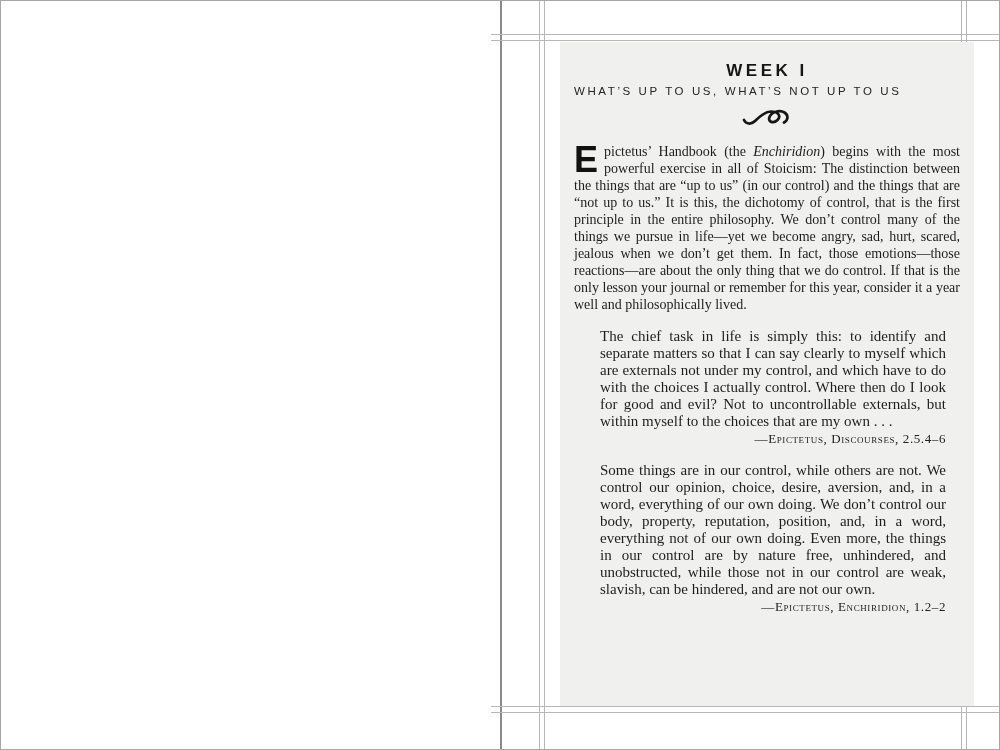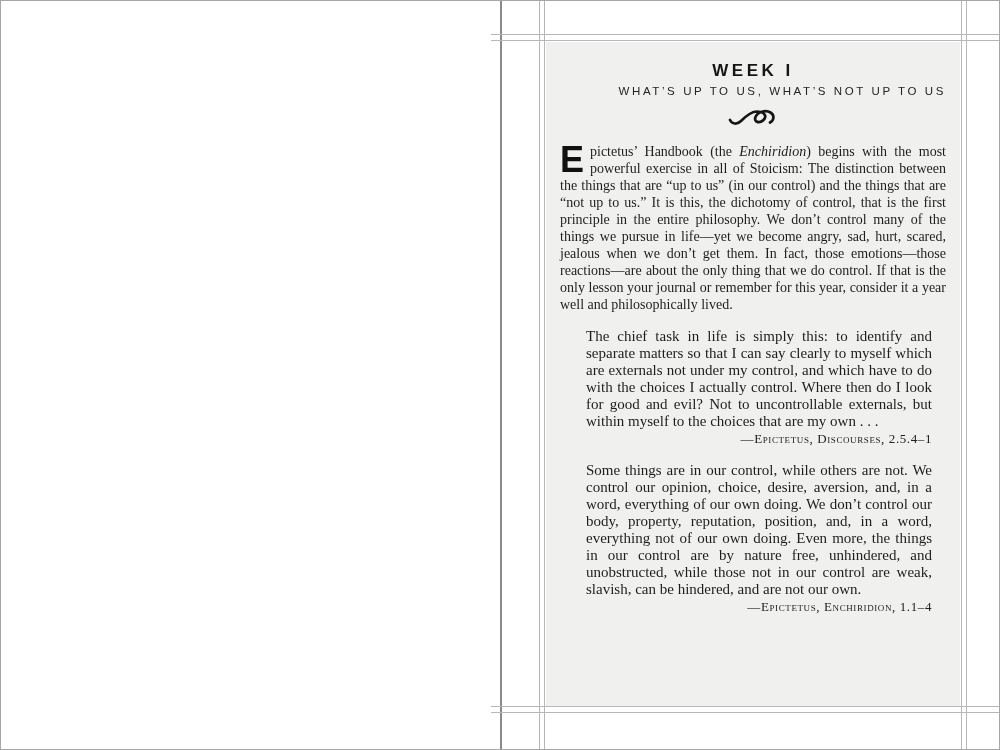--- a/index.html
+++ b/index.html
@@ -12,40 +12,40 @@
     overflow:hidden;
     font-family:"Liberation Serif", serif;
   }
   
   .vline{position:absolute;top:0;bottom:0;width:1px;background:var(--trim-line,#b5b5b5);}
   .vline.spine{width:2px;background:var(--spine-line,#8a8a8a);}
   .hline{position:absolute;left:490px;right:0;height:1px;background:var(--trim-line,#b5b5b5);}
   
   .page{
     position:absolute;
-    left:545px;top:41px;
+    left:559px;top:41px;
     width:414px;height:664px;
     background:var(--page-bg,#f0f0ef);
     box-sizing:border-box;
     padding:0 14px;
     color:var(--text,#1d1d1d);
   }
   .week-label{
     margin:19px 0 0;
     text-align:center;
     font-family:"Liberation Sans", sans-serif;
     font-weight:700;
     font-size:17px;
     line-height:20px;
     letter-spacing:3.5px;
     color:#161616;
   }
   .week-title{
     margin:3px 0 0;
-    text-align:right;
+    text-align:left;
     font-family:"Liberation Sans", sans-serif;
     font-weight:400;
     font-size:11.5px;
     line-height:14px;
     letter-spacing:2.6px;
     color:#242424;
   }
   .ornament{
     margin:7px 0 0;
     height:24px;
@@ -110,25 +110,25 @@
     <div class="ornament">
       <svg width="52" height="23" viewBox="0 0 52 23" aria-hidden="true">
         <path d="M3,15 C5,19 10,20 14,16 C19,11 24,6.5 30,6.5 C37,6.5 40.5,11 36.5,15 C32.5,19 26.5,17 28.5,12 C30.5,7 38.5,4.5 43.5,7.5 C47.5,10 47.5,15 43,17.5" stroke="#161616" stroke-width="2.7" fill="none" stroke-linecap="round"></path>
       </svg>
     </div>
 
     <p class="intro"><span class="dropcap">E</span><span>pictetus’ Handbook (the </span><i>Enchiridion</i><span>) begins with the most powerful exercise in all of Stoicism: The distinction between the things that are “up to us” (in our control) and the things that are “not up to us.” It is this, the dichotomy of control, that is the first principle in the entire philosophy. We don’t control many of the things we pursue in life—yet we become angry, sad, hurt, scared, jealous when we don’t get them. In fact, those emotions—those reactions—are about the only thing that we do control. If that is the only lesson your journal or remember for this year, consider it a year well and philosophically lived.</span></p>
 
     <blockquote class="quote">
       <p class="qtext">The chief task in life is simply this: to identify and separate matters so that I can say clearly to myself which are externals not under my control, and which have to do with the choices I actually control. Where then do I look for good and evil? Not to uncontrollable externals, but within myself to the choices that are my own . . .</p>
-      <p class="qattr">—Epictetus, Discourses, 2.5.4–1</p>
+      <p class="qattr">—Epictetus, Discourses, 2.5.4–6</p>
     </blockquote>
 
     <blockquote class="quote">
       <p class="qtext">Some things are in our control, while others are not. We control our opinion, choice, desire, aversion, and, in a word, everything of our own doing. We don’t control our body, property, reputation, position, and, in a word, everything not of our own doing. Even more, the things in our control are by nature free, unhindered, and unobstructed, while those not in our control are weak, slavish, can be hindered, and are not our own.</p>
-      <p class="qattr">—Epictetus, Enchiridion, 1.1–4</p>
+      <p class="qattr">—Epictetus, Enchiridion, 1.2–2</p>
     </blockquote>
 
     <blockquote class="quote">
     </blockquote>
 
   </div>
 </div>
 
 </body></html>

